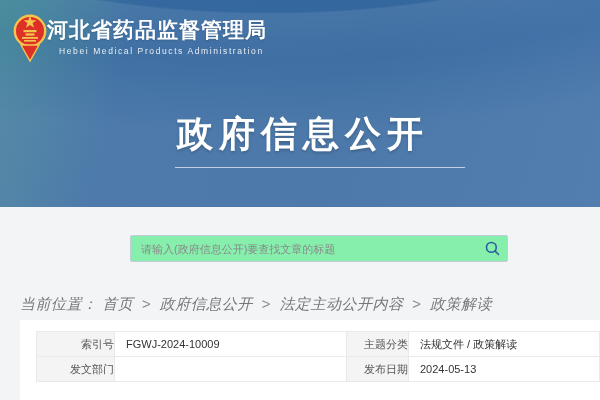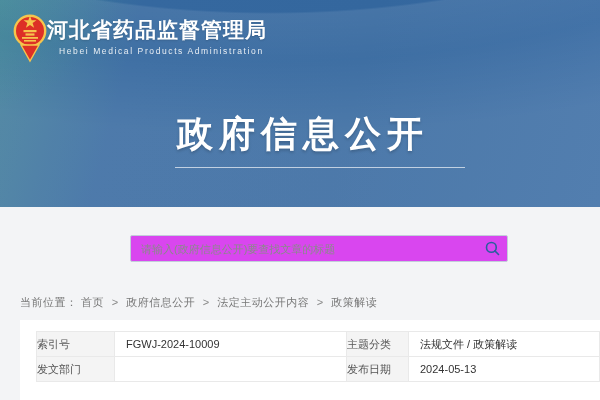--- a/index.html
+++ b/index.html
@@ -55,57 +55,57 @@
 
   
   .content {
     position: relative;
     width: 600px; height: 193px;
     background: #f3f4f6;
   }
   .search-box {
     position: absolute; top: 28px; left: 130px;
     width: 378px; height: 27px;
-    background: #d946ef;
+    background: #86efac;
     border: 1px solid #c2cdd9; border-radius: 2px;
     display: flex; align-items: center;
   }
   .search-box input {
     flex: 1; border: none; outline: none; background: transparent;
     font-family: "Liberation Sans", "DejaVu Sans", sans-serif;
     font-size: 11px; color: #333; padding: 0 8px 0 10px;
   }
   .search-box input::placeholder { color: #8a8a8a; opacity: 1; }
   .search-btn {
     width: 30px; height: 100%; border: none; background: transparent;
     display: flex; align-items: center; justify-content: center; cursor: pointer;
   }
 
   .breadcrumb {
     position: absolute; top: 88px; left: 20px;
-    font-size: 11px; color: #777; letter-spacing: 0.5px;
+    font-size: 15px; color: #777; letter-spacing: 0.5px; font-style: italic;
   }
   .breadcrumb a { color: #777; text-decoration: none; cursor: pointer; }
   .breadcrumb .sep { margin: 0 4px; color: #888; }
 
   .panel {
     position: absolute; top: 113px; left: 20px;
     width: 580px; height: 80px;
     background: #ffffff;
     padding: 11px 0 0 16px;
   }
   table.info {
     border-collapse: collapse; table-layout: fixed; width: 564px;
     font-size: 11px;
   }
   table.info td {
     border: 1px solid #e9e9e9; height: 25px; overflow: hidden; white-space: nowrap;
   }
   td.lbl {
-    background: #f4f4f4; color: #555; text-align: left; width: 78px;
+    background: #f4f4f4; color: #555; text-align: right; width: 78px;
   }
   td.lbl2 { width: 62px; margin-left: 12px; }
   td.val { color: #333; padding-left: 11px; background: #fff; }
   td.val1 { width: 232px; }
 </style>
 </head>
 <body>
 
 <div class="banner">
   <div class="swoosh-a"></div>

